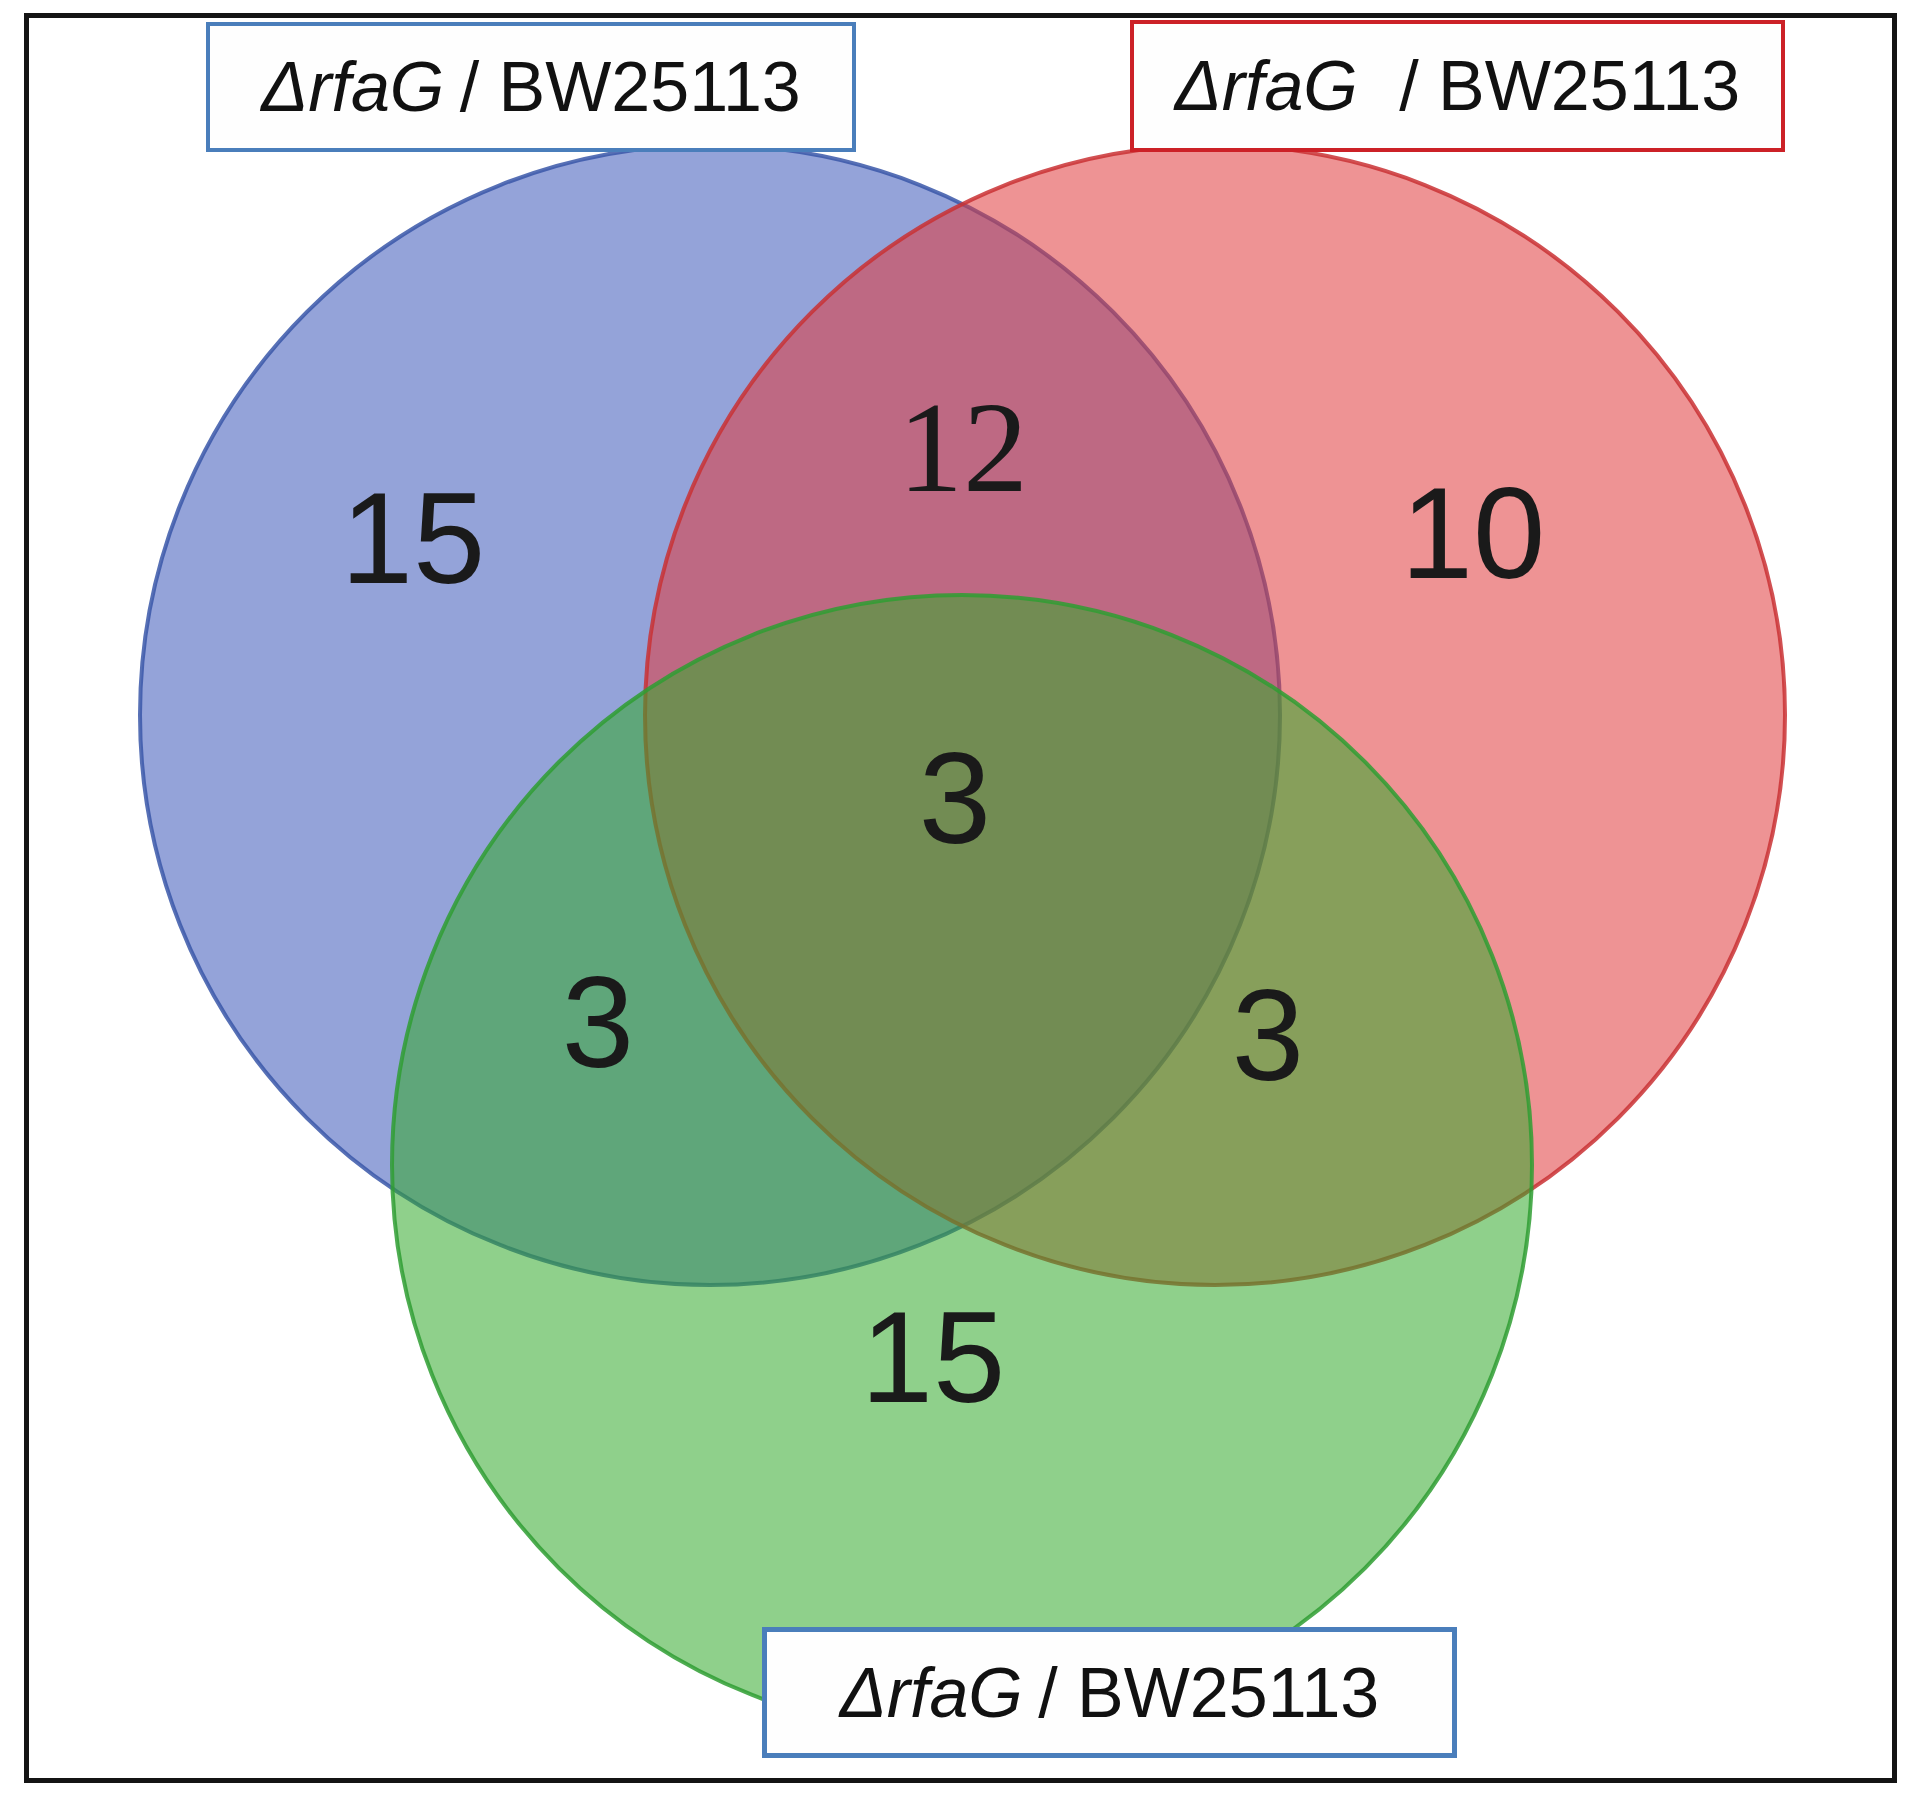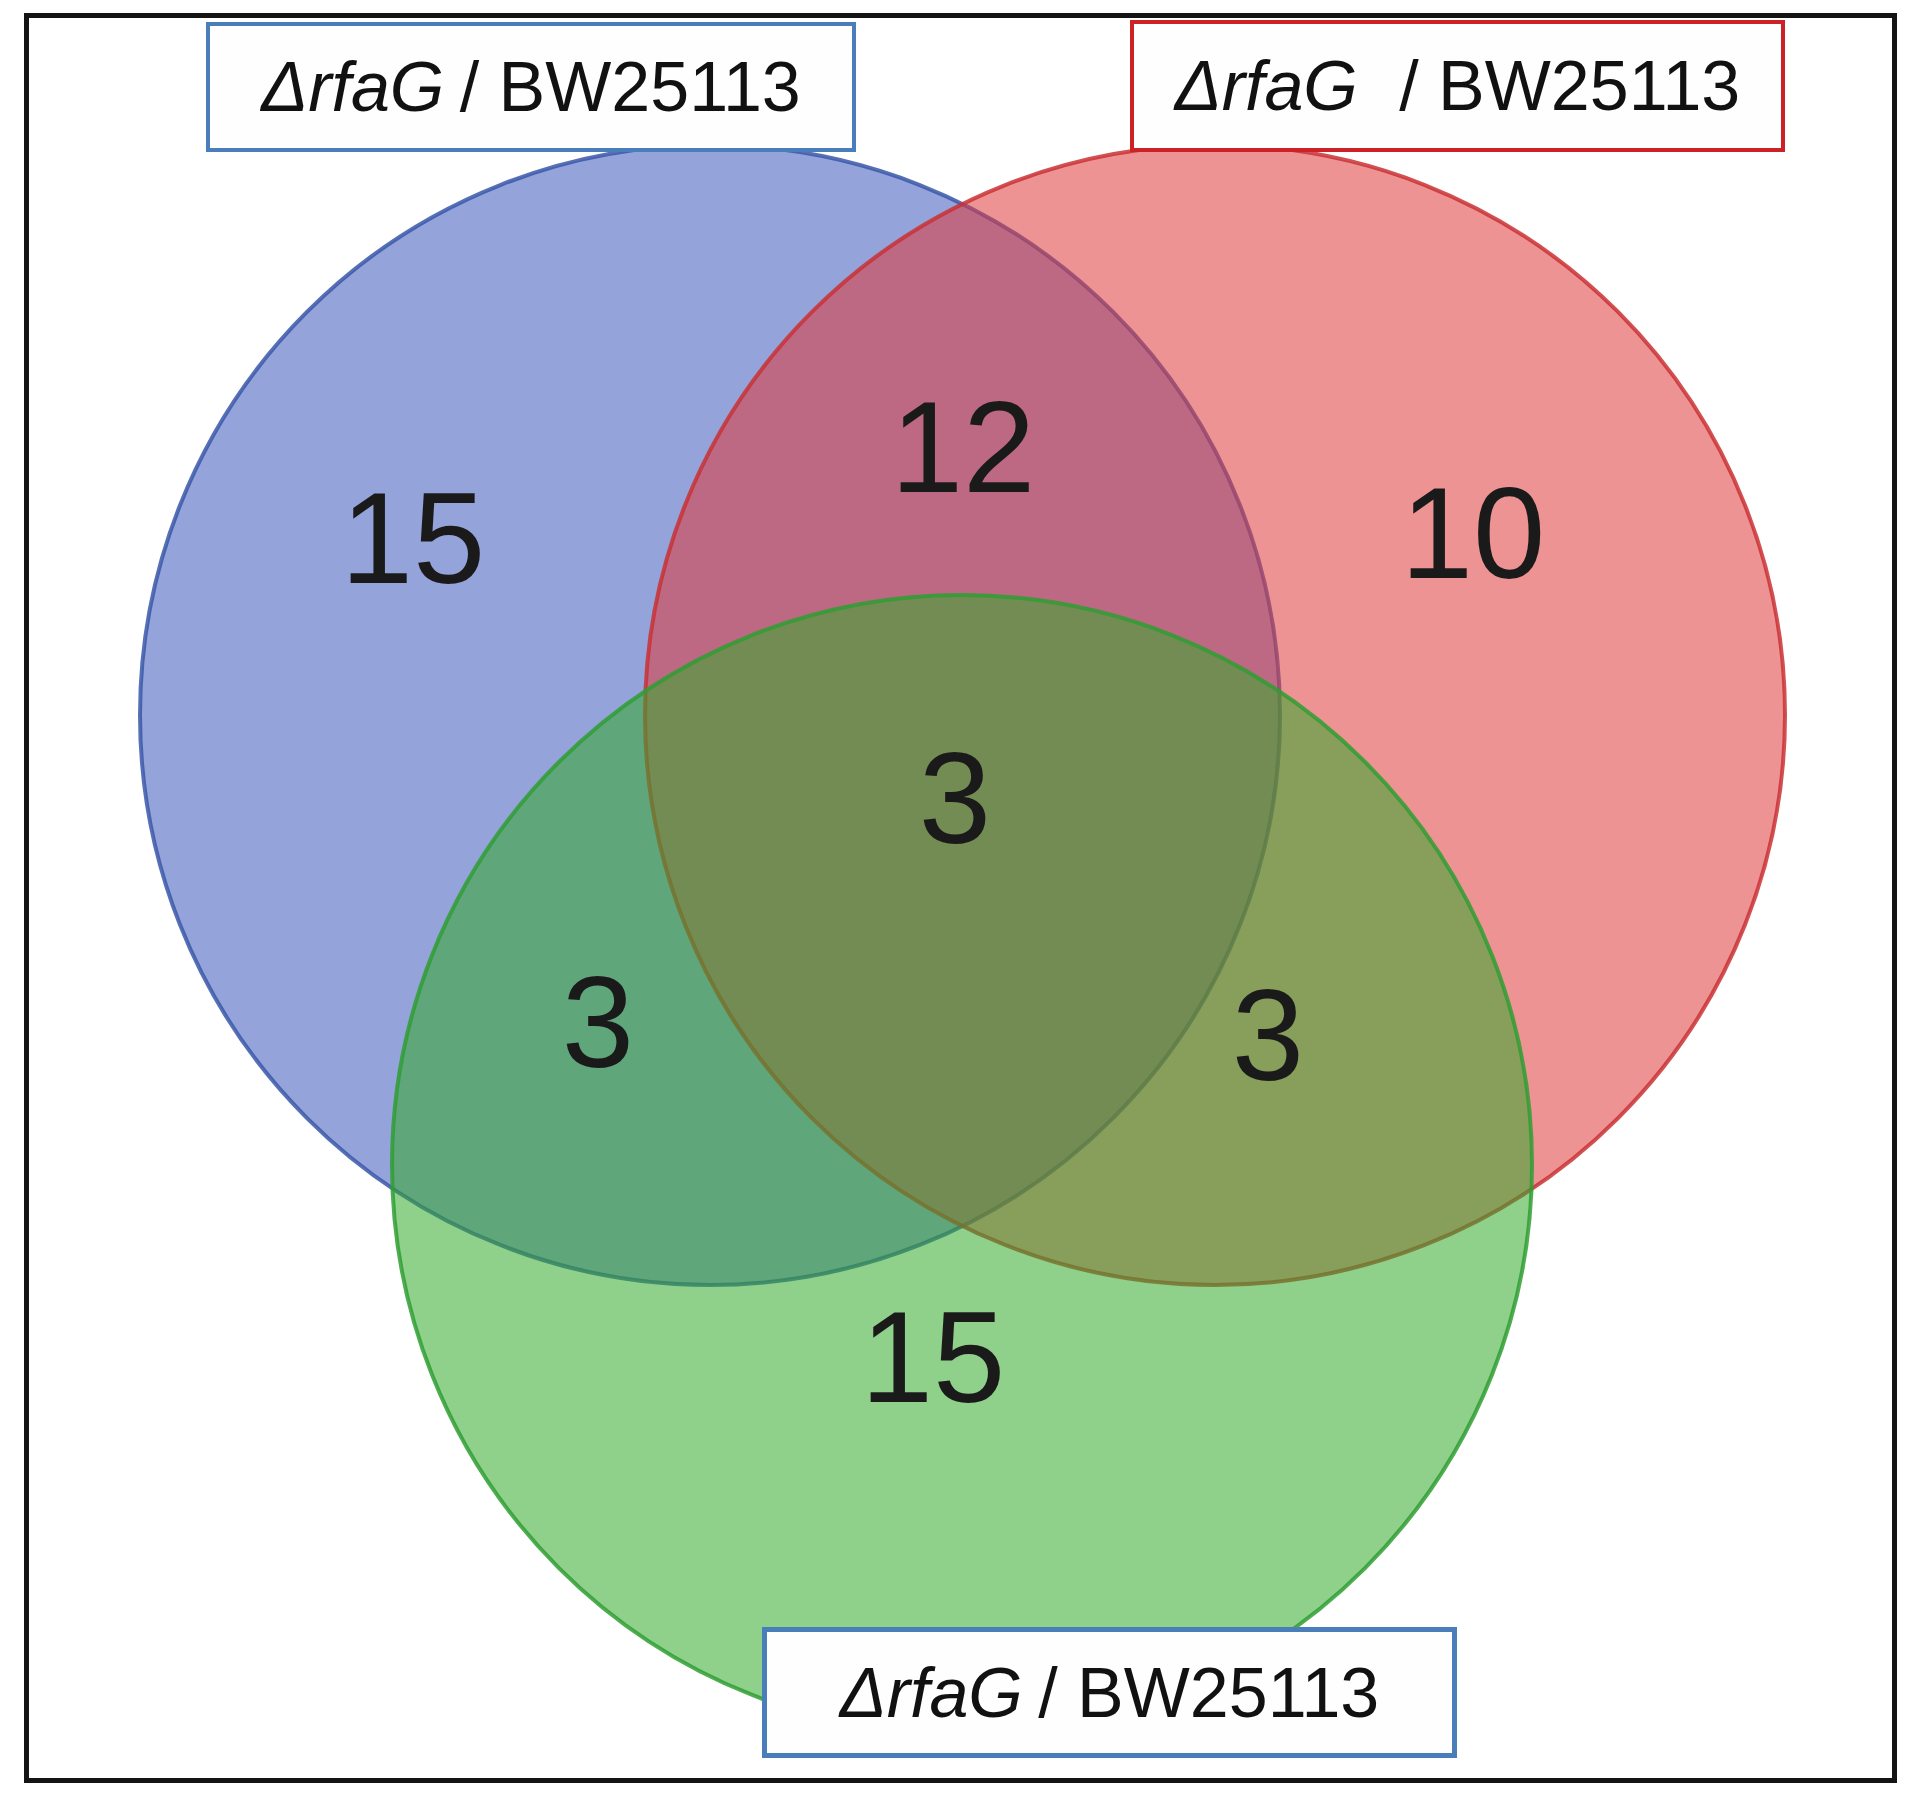--- a/index.html
+++ b/index.html
@@ -45,21 +45,21 @@
     white-space: nowrap;
   }
   .set-label .gene { font-style: italic; }
   .set-label .rest { margin-left: 0.22em; font-style: normal; }
 
   #label-top-left   { left: 206px;  top: 22px;   width: 650px; height: 130px; border: 4px solid #4a7ebb; }
   #label-top-right  { left: 1130px; top: 20px;   width: 655px; height: 132px; border: 4px solid #cc2127; gap: 26px; }
   #label-bottom     { left: 762px;  top: 1627px; width: 695px; height: 131px; border: 5px solid #4a7ebb; }
 
   #count-c-only   { left: 413px;  top: 538px; }
-  #count-cg       { left: 963px;  top: 447px; }
+  #count-cg       { left: 963px;  top: 447px; font-family: Liberation Serif, serif; }
   #count-g-only   { left: 1473px; top: 533px; }
   #count-center   { left: 955px;  top: 798px; }
   #count-cl       { left: 598px;  top: 1022px; }
   #count-gl       { left: 1268px; top: 1035px; }
   #count-l-only   { left: 933px;  top: 1357px; }
 </style>
 </head>
 <body>
 
 <div id="stage">

